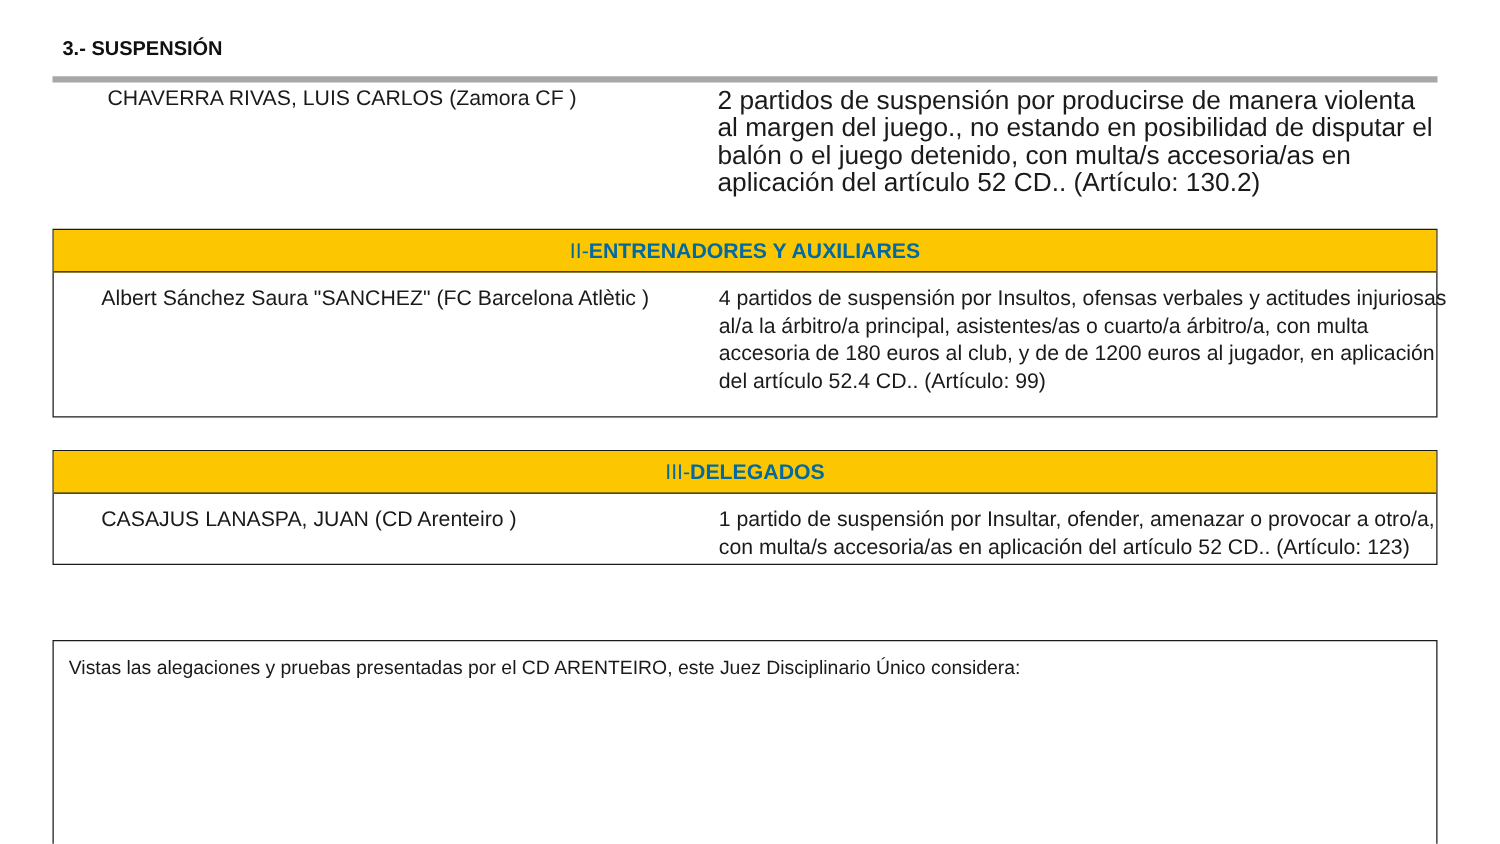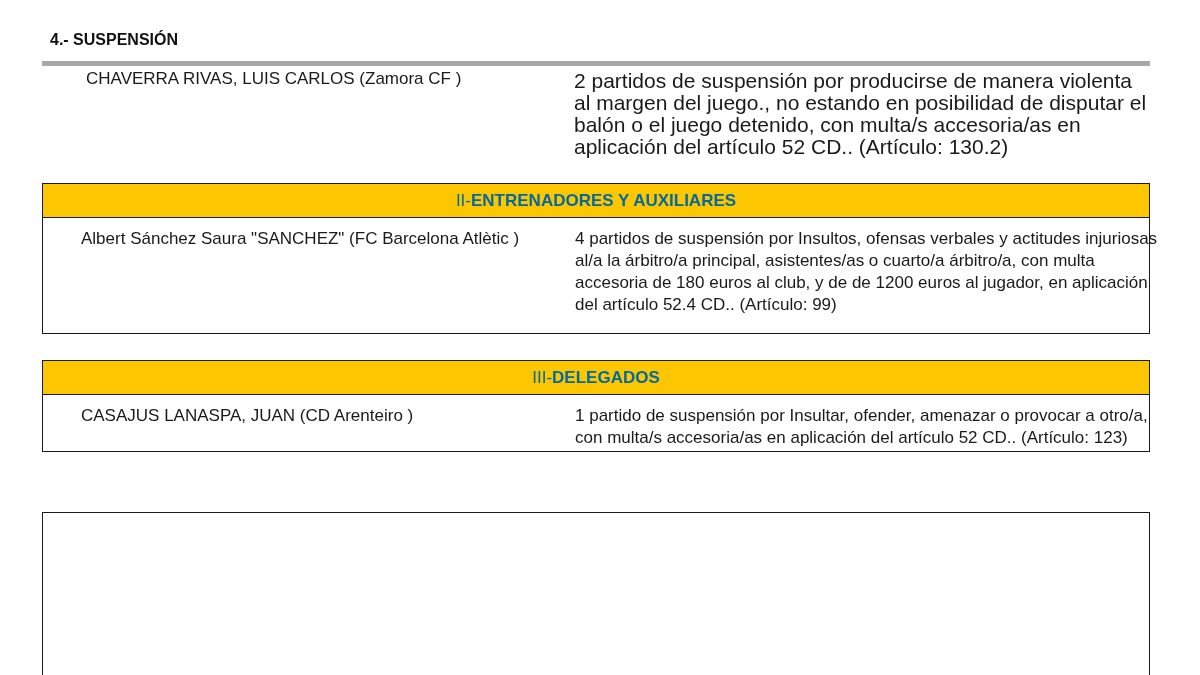--- a/index.html
+++ b/index.html
@@ -64,21 +64,21 @@
     .res-body { padding: 12px 12px 0 12px; font-size: 16px; line-height: 20px; }
     .res-body .club { font-size: 17px; margin-bottom: 20px; margin-top: 2px; }
     .res-body .para1 { font-size: 15.5px; margin-bottom: 16px; }
     .res-body .para2 { font-size: 15.5px; text-align: justify; line-height: 19px; }
   </style>
 </head>
 <body>
 
 <div class="page">
 
-  <div class="section-title">4.- SUSPENSIÓN</div>
+  <div class="section-title">3.- SUSPENSIÓN</div>
   <div class="section-rule"></div>
 
   <div class="row-plain">
     <div class="name">CHAVERRA RIVAS, LUIS CARLOS (Zamora CF )</div>
     <div class="desc">2 partidos de suspensión por producirse de manera violenta al margen del juego., no estando en posibilidad de disputar el balón o el juego detenido, con multa/s accesoria/as en aplicación del artículo 52 CD.. (Artículo: 130.2)</div>
   </div>
 
   <div class="box" id="box-entrenadores">
     <div class="box-header">
       <span class="prefix">II-</span><span class="label">ENTRENADORES Y AUXILIARES</span>
@@ -94,16 +94,17 @@
       <span class="prefix">III-</span><span class="label">DELEGADOS</span>
     </div>
     <div class="box-body">
       <div class="name">CASAJUS LANASPA, JUAN (CD Arenteiro )</div>
       <div class="desc">1 partido de suspensión por Insultar, ofender, amenazar o provocar a otro/a, con multa/s accesoria/as en aplicación del artículo 52 CD.. (Artículo: 123)</div>
     </div>
   </div>
 
   <div class="box" id="box-resoluciones">
     <div class="res-body">
+      <div class="para1">Vistas las alegaciones y pruebas presentadas por el CD ARENTEIRO, este Juez Disciplinario Único considera:</div>
     </div>
   </div>
 
 </div>
 
 </body></html>

